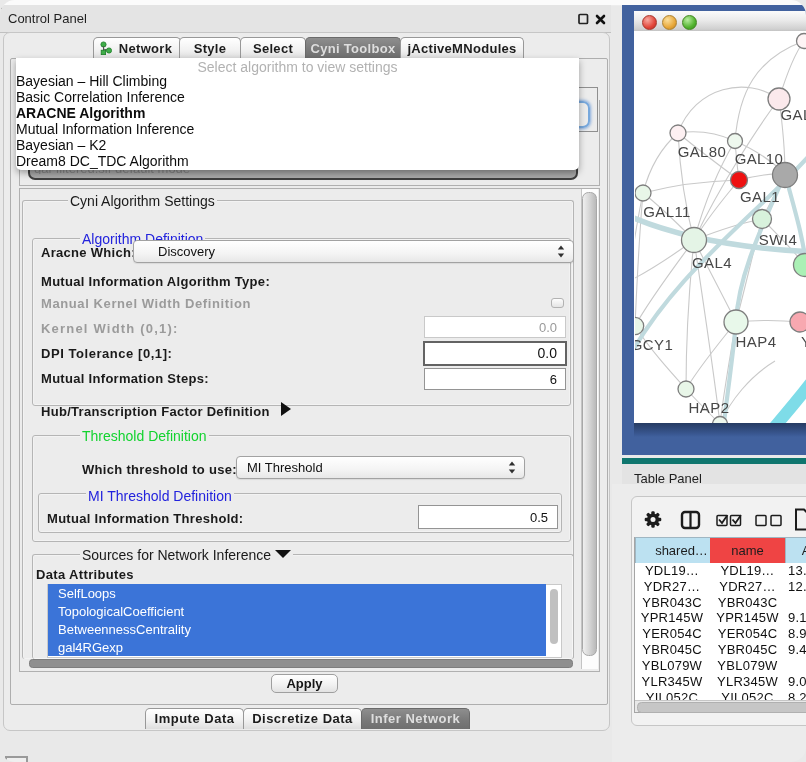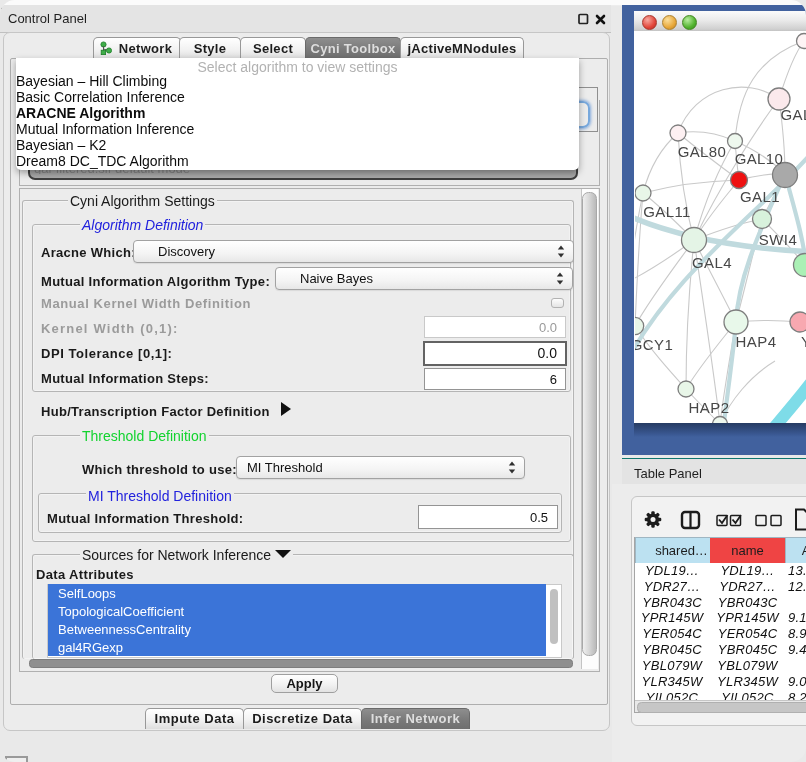--- a/index.html
+++ b/index.html
@@ -52,27 +52,27 @@
 #grpline{left:19px;top:100px;width:579px;height:85px;border:1px solid #b0b0b0;border-top:none;z-index:1;}
 #focusbox{left:579px;top:87px;width:18px;height:43px;border:1px solid #8f8f8f;border-left:none;background:#ececec;z-index:3;}
 #focusring{left:577px;top:101px;width:9px;height:23px;border-radius:0 7px 7px 0;border:2px solid #78a8dc;box-shadow:0 0 3px 1px rgba(100,150,215,0.75);z-index:4;}
 
 #netwin{left:622px;top:5px;width:184px;height:450px;background:#41619e;}
 #nettitle{position:absolute;left:12px;top:6px;width:172px;height:20px;background:linear-gradient(180deg,#fbfbfb 0%,#ebebeb 45%,#d0d0d0 90%,#c3c3c3 100%);border-bottom:1px solid #8a8a8a;}
 .tl{position:absolute;top:3.5px;width:13px;height:13px;border-radius:50%;}
 #netcanvas{position:absolute;left:11.5px;top:26px;width:172.5px;height:392px;background:#ffffff;overflow:hidden;}
 #netshadow{position:absolute;left:11.5px;top:418px;width:172.5px;height:14px;background:linear-gradient(180deg,#263c63,#3a5892 80%,#41619e);}
 
-#tptitle{left:622px;top:458px;width:184px;height:27px;background:#e3e3e3;border-top:1px solid #0f766e;border-bottom:1px solid #c6c6c6;}
+#tptitle{left:622px;top:458px;width:184px;height:27px;background:#e3e3e3;border-top:6px solid #0f766e;border-bottom:1px solid #c6c6c6;}
 #tptitle .t{position:absolute;left:12px;top:7px;font-size:13px;color:#1f1f1f;}
 #tpbg{left:612px;top:484px;width:194px;height:278px;background:#ececec;}
 #tpbox{left:631px;top:496px;width:185px;height:228px;background:#f2f2f2;border:1px solid #c6c6c6;border-radius:6px;}
 #thead{left:635px;top:537px;width:171px;height:25px;}
 .hc{position:absolute;top:0;height:25px;border-right:1px solid #9fb6c2;border-top:1px solid #9fb6c2;border-bottom:1px solid #8fa6b2;font-size:13px;color:#1d1d1d;text-align:center;line-height:25px;}
-#tbody{left:635px;top:563px;width:171px;height:137px;background:#ffffff;overflow:hidden;font-size:13px;letter-spacing:0.25px;color:#101010;font-style:italic;}
+#tbody{left:635px;top:563px;width:171px;height:137px;background:#ffffff;overflow:hidden;font-size:13px;letter-spacing:0.25px;color:#101010;}
 .tr{position:absolute;width:100%;height:16px;line-height:16px;}
 .c1{position:absolute;left:0;width:74px;text-align:center;}
 .c2{position:absolute;left:75px;width:75px;text-align:center;}
 .c3{position:absolute;left:153px;width:40px;text-align:left;}
 #thsb{left:635px;top:700px;width:171px;height:12px;background:#e9e9e9;border-top:1px solid #c6c6c6;}
 #thsbthumb{left:637px;top:702px;width:172px;height:9px;border-radius:4.5px;background:#c6c6c6;border:1px solid #b0b0b0;}
 
 #mini{left:5px;top:756px;width:19px;height:10px;border:2px solid #9a9a9a;background:#efefef;}
 svg{display:block;}
 </style>
@@ -112,37 +112,31 @@
       <div style="position:absolute;left:4px;top:0;width:220px;height:20px;overflow:hidden;font-size:13px;color:#595959;line-height:30px;opacity:0.45;">gal-filtered.sif default mode</div>
     </div>
   <div class="abs" id="focusbox"></div>
   <div class="abs" id="focusring"></div>
 
   <div class="abs" id="spane"></div>
   <div class="grp" style="left:22px;top:200px;width:550px;height:458px;border-bottom:none;">
     <span class="gt" style="color:#1a1a1a;left:3px;">Cyni Algorithm Settings</span>
   </div>
 
-  <div class="grp" style="left:32px;top:224px;width:537px;height:166px;font-style:italic;">
+  <div class="grp" style="left:32px;top:238px;width:537px;height:166px;">
     <span class="gt" style="color:#2222dd;">Algorithm Definition</span>
   </div>
   <div class="lbl" style="left:41px;top:245px;">Aracne Which:</div>
   <div class="combo" style="left:133px;top:240px;width:415px;">Discovery
     <svg class="spin" width="8" height="15">
         <path d="M0.8 5.6 L4 1.6 L7.2 5.6 Z" fill="#2f2f2f"></path>
         <path d="M0.8 9.4 L4 13.4 L7.2 9.4 Z" fill="#2f2f2f"></path>
       </svg>
   </div>
   <div class="lbl" style="left:41px;top:274px;">Mutual Information Algorithm Type:</div>
-  <div class="combo" style="left:275px;top:267px;width:272px;">Naive Bayes
-    <svg class="spin" width="8" height="15">
-        <path d="M0.8 5.6 L4 1.6 L7.2 5.6 Z" fill="#2f2f2f"></path>
-        <path d="M0.8 9.4 L4 13.4 L7.2 9.4 Z" fill="#2f2f2f"></path>
-      </svg>
-  </div>
   <div class="lbl dis" style="left:41px;top:296px;letter-spacing:0.6px;">Manual Kernel Width Definition</div>
   <div class="abs" style="left:551px;top:298px;width:11px;height:8px;border:1px solid #b2b2b2;border-radius:3px;background:linear-gradient(#fdfdfd,#e4e4e4);"></div>
   <div class="lbl dis" style="left:41px;top:321px;letter-spacing:1.2px;">Kernel Width (0,1):</div>
   <div class="field" style="left:424px;top:316px;width:140px;height:20px;border-color:#c9c9c9;">
       <span style="top:3px;color:#9a9a9a;">0.0</span>
     </div>
   <div class="lbl" style="left:41px;top:346px;letter-spacing:0.55px;">DPI Tolerance [0,1]:</div>
   <div class="field" style="left:423px;top:341px;width:140px;height:21px;border:2px solid #636363;">
       <span style="top:2px;font-size:14px;">0.0</span>
     </div>

